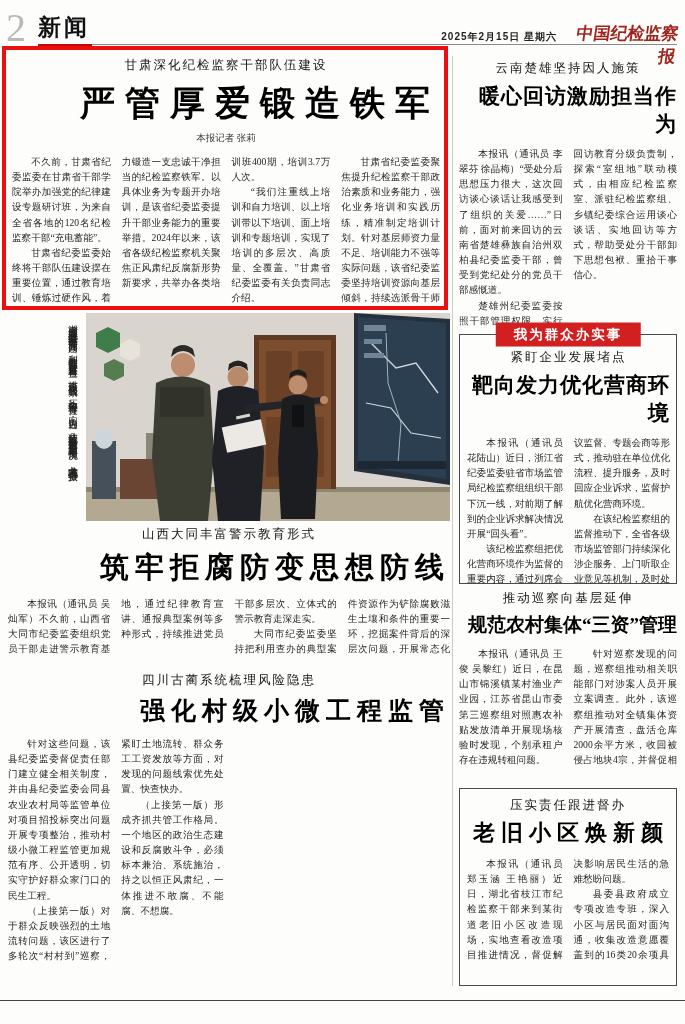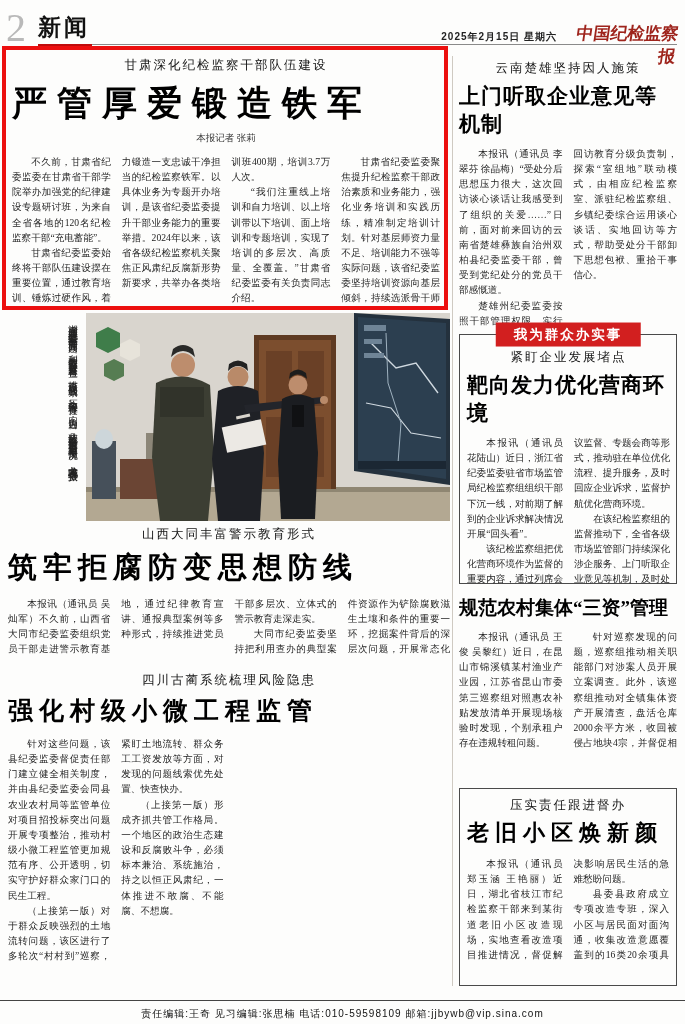--- a/index.html
+++ b/index.html
@@ -13,21 +13,21 @@
   .pagenum { position:absolute; left:6px; top:8px; font-size:40px; line-height:1; color:#b9b9b9; font-weight:400; }
   .section-title { position:absolute; left:38px; top:12px; font-size:23px; font-weight:bold; letter-spacing:3px; color:#111; }
   .header-rule { position:absolute; left:38px; right:8px; top:44px; height:1px; background:#8a8a8a; }
   .section-redbar { position:absolute; left:38px; top:44px; width:54px; height:6px; background:#c00b0b; }
   .header-date { position:absolute; right:128px; top:30px; font-size:10px; letter-spacing:1px; color:#222; font-family:"Liberation Sans",sans-serif; font-weight:bold; }
   .masthead { position:absolute; right:8px; top:22px; width:116px; text-align:right; font-size:17px; font-weight:900; color:#9e241c; transform:skewX(-8deg); letter-spacing:0; }
   
   .annotation-box { position:absolute; left:2px; top:46px; width:446px; height:264px; border:4px solid #ec0f0f; z-index:40; pointer-events:none; }
   
   .kicker { text-align:center; font-size:12.5px; letter-spacing:2px; color:#141414; }
-  .headline { text-align:left; font-weight:bold; color:#000; font-family:"Liberation Serif","DejaVu Serif",serif; }
+  .headline { text-align:right; font-weight:bold; color:#000; font-family:"Liberation Serif","DejaVu Serif",serif; }
   .byline { text-align:center; font-size:9.5px; color:#333; margin-top:5px; }
   .body-cols { font-size:9.6px; line-height:1.58; text-align:justify; column-gap:11px; column-fill:auto; overflow:hidden; color:#242424; }
   .body-cols p { text-indent:2em; margin:0; }
   
   .art-gansu { position:absolute; left:12px; top:57px; width:428px; }
   .art-gansu .headline { font-size:35px; letter-spacing:10px; margin-top:6px; }
   .art-gansu .body-cols { column-count:4; height:166px; margin-top:9px; }
   .photo-block { position:absolute; left:8px; top:313px; width:442px; height:208px; }
   .photo-caption { position:absolute; left:0; top:4px; width:74px; height:200px; writing-mode:vertical-rl; font-size:9.5px; line-height:2.0; letter-spacing:1px; color:#222; text-align:left; }
   .photo-credit { font-weight:bold; }
@@ -158,51 +158,51 @@
         <p>针对这些问题，该县纪委监委督促责任部门建立健全相关制度，并由县纪委监委会同县农业农村局等监管单位对项目招投标突出问题开展专项整治，推动村级小微工程监管更加规范有序、公开透明，切实守护好群众家门口的民生工程。</p>
         <p>（上接第一版）对于群众反映强烈的土地流转问题，该区进行了多轮次“村村到”巡察，紧盯土地流转、群众务工工资发放等方面，对发现的问题线索优先处置、快查快办。</p>
         <p>（上接第一版）形成齐抓共管工作格局。一个地区的政治生态建设和反腐败斗争，必须标本兼治、系统施治，持之以恒正风肃纪，一体推进不敢腐、不能腐、不想腐。</p>
       </div>
   </article>
 
   <div class="col-divider"></div>
 
   <article class="art-yunnan">
     <div class="kicker">云南楚雄坚持因人施策</div>
-    <h2 class="headline">上门听取企业意见等机制</h2>
+    <h2 class="headline">暖心回访激励担当作为</h2>
     <div class="body-cols">
         <p>本报讯（通讯员 李翠芬 徐晶梅）“受处分后思想压力很大，这次回访谈心谈话让我感受到了组织的关爱……”日前，面对前来回访的云南省楚雄彝族自治州双柏县纪委监委干部，曾受到党纪处分的党员干部感慨道。</p>
         <p>楚雄州纪委监委按照干部管理权限，实行回访教育分级负责制，探索“室组地”联动模式，由相应纪检监察室、派驻纪检监察组、乡镇纪委综合运用谈心谈话、实地回访等方式，帮助受处分干部卸下思想包袱、重拾干事信心。</p>
       </div>
   </article>
 
   <section class="box-minsheng">
     <div class="badge">我为群众办实事</div>
     <div class="kicker">紧盯企业发展堵点</div>
     <h2 class="headline">靶向发力优化营商环境</h2>
     <div class="body-cols">
         <p>本报讯（通讯员 花陆山）近日，浙江省纪委监委驻省市场监管局纪检监察组组织干部下沉一线，对前期了解到的企业诉求解决情况开展“回头看”。</p>
         <p>该纪检监察组把优化营商环境作为监督的重要内容，通过列席会议监督、专题会商等形式，推动驻在单位优化流程、提升服务，及时回应企业诉求，监督护航优化营商环境。</p>
         <p>在该纪检监察组的监督推动下，全省各级市场监管部门持续深化涉企服务、上门听取企业意见等机制，及时处理相关企业反映的急难愁盼问题。</p>
       </div>
   </section>
 
   <article class="art-sanzi">
+    <div class="kicker">推动巡察向基层延伸</div>
     <h2 class="headline">规范农村集体“三资”管理</h2>
     <div class="body-cols">
         <p>本报讯（通讯员 王俊 吴黎红）近日，在昆山市锦溪镇某村渔业产业园，江苏省昆山市委第三巡察组对照惠农补贴发放清单开展现场核验时发现，个别承租户存在违规转租问题。</p>
         <p>针对巡察发现的问题，巡察组推动相关职能部门对涉案人员开展立案调查。此外，该巡察组推动对全镇集体资产开展清查，盘活仓库2000余平方米，收回被侵占地块4宗，并督促相关部门建立健全资产管理监督制度。</p>
       </div>
   </article>
 
   <section class="box-laojiu">
     <div class="kicker">压实责任跟进督办</div>
     <h2 class="headline">老旧小区焕新颜</h2>
     <div class="body-cols">
         <p>本报讯（通讯员 郑玉涵 王艳丽）近日，湖北省枝江市纪检监察干部来到某街道老旧小区改造现场，实地查看改造项目推进情况，督促解决影响居民生活的急难愁盼问题。</p>
         <p>县委县政府成立专项改造专班，深入小区与居民面对面沟通，收集改造意愿覆盖到的16类20余项具体问题，公正合理、配套周全。目前，相关小区改造项目大部分区域已顺利交付使用，惠及群众约400户。</p>
       </div>
   </section>
 
   <div class="footer-rule"></div>
-  <div class="footer-text">责任编辑:王奇    见习编辑:张思楠    电话:010-59598109    邮箱:jjbywb@vip.sina.com</div>
 
 </div>
 
 </body></html>

